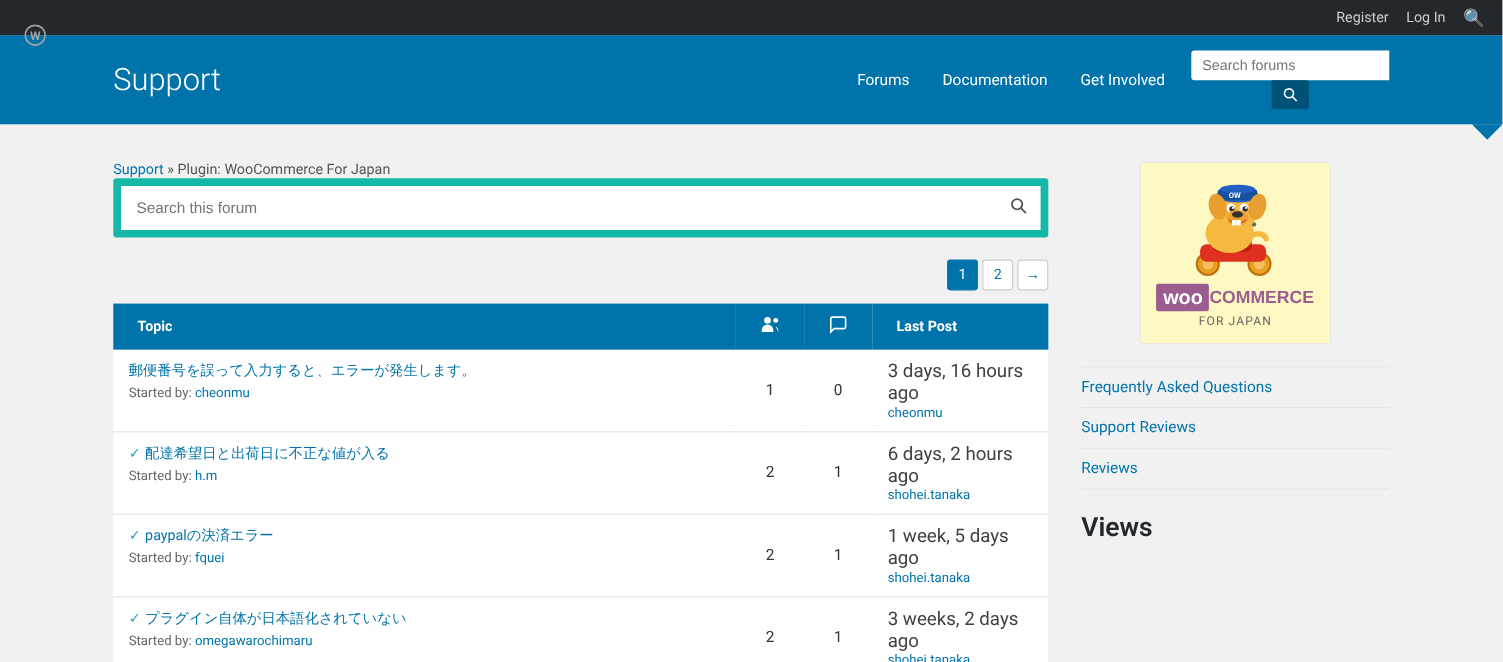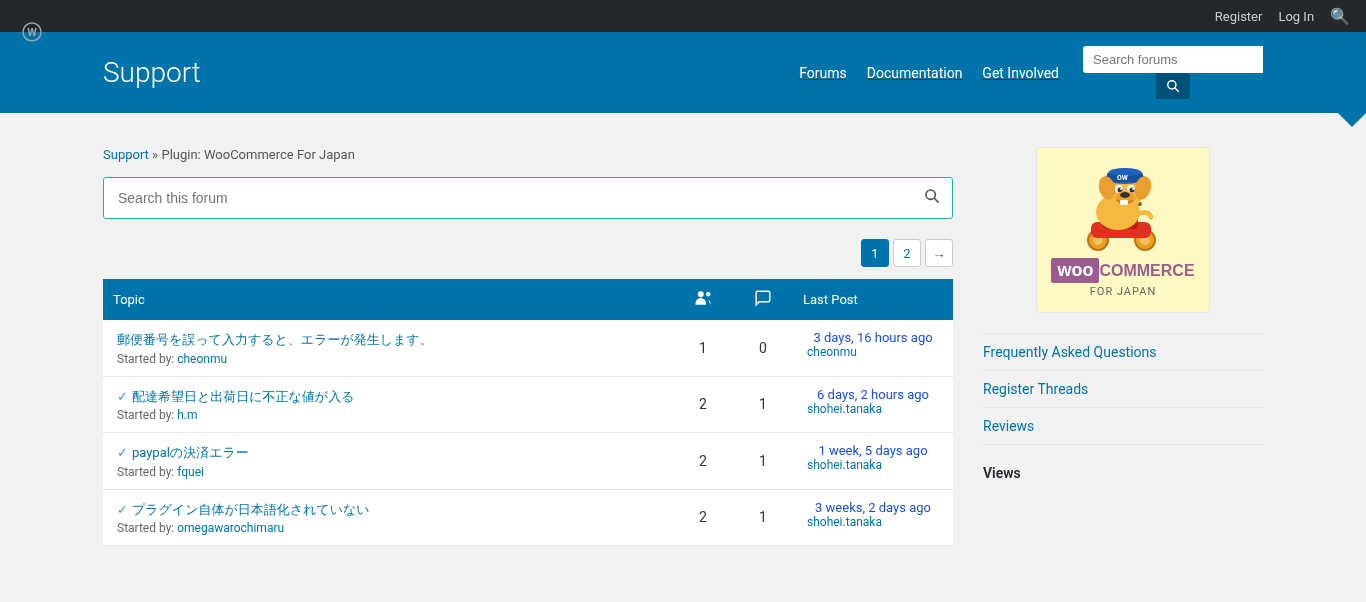--- a/index.html
+++ b/index.html
@@ -52,22 +52,21 @@
       font-weight: 300;
       text-decoration: none;
     }
     .header-right {
       display: flex;
       align-items: center;
       gap: 24px;
     }
     .nav-links {
       display: flex;
-      gap: 20px;
-      text-decoration: underline;
+      gap: 30px;
     }
     .nav-links a {
       color: #fff;
       text-decoration: none;
       font-size: 14px;
     }
     .search-box {
       display: flex;
       align-items: center;
       flex-direction: column;
@@ -113,36 +112,36 @@
       display: flex;
       gap: 30px;
     }
 
     .content-area {
       flex: 1;
     }
 
     
     .breadcrumb {
-      margin-bottom: 15px;
+      margin-bottom: 0;
       font-size: 13px;
     }
     .breadcrumb a {
       color: #0073aa;
       text-decoration: none;
     }
     .breadcrumb span {
       color: #555;
     }
 
     
     .forum-search {
       display: flex;
       align-items: center;
-      border: 1px solid #14b8a6;
+      border: 7px solid #14b8a6;
       border-radius: 3px;
       background: #fff;
       margin-bottom: 20px;
       padding: 2px 6px;
     }
     .forum-search input {
       flex: 1;
       border: none;
       outline: none;
       font-size: 14px;
@@ -188,23 +187,23 @@
     
     .topics-table {
       width: 100%;
       border-collapse: collapse;
     }
     .topics-table thead tr {
       background: #0073aa;
       color: #fff;
     }
     .topics-table thead th {
-      padding: 10px 10px;
+      padding: 10px 22px;
       text-align: left;
-      font-weight: 400;
+      font-weight: 700;
       font-size: 13px;
     }
     .topics-table thead th.center {
       text-align: center;
     }
     .topics-table tbody tr {
       background: #fff;
       border-bottom: 1px solid #e5e5e5;
     }
     .topics-table td {
@@ -224,23 +223,22 @@
     .topic-started {
       font-size: 12px;
       color: #666;
       margin-top: 2px;
     }
     .topic-started a {
       color: #0073aa;
       text-decoration: none;
     }
     .last-post-time {
-      font-size: 13px;
-      color: #1d4ed8;
-      text-align: center;
+      font-size: 17px;
+      color: #404040;
     }
     .last-post-user {
       font-size: 12px;
       color: #0073aa;
     }
     .check-icon {
       color: #2ea2cc;
       margin-right: 4px;
     }
 
@@ -308,21 +306,21 @@
     .sidebar-links li:first-child {
       border-top: 1px solid #e5e5e5;
     }
     .sidebar-links a {
       color: #0073aa;
       text-decoration: none;
       font-size: 14px;
     }
 
     .sidebar-section-title {
-      font-size: 14px;
+      font-size: 24px;
       font-weight: 600;
       color: #23282d;
       margin-top: 20px;
       margin-bottom: 8px;
     }
 
     
     ::-webkit-scrollbar { width: 8px; }
     ::-webkit-scrollbar-thumb { background: #ccc; border-radius: 4px; }
   </style>
@@ -540,21 +538,21 @@
           <div class="woo-for-japan">FOR JAPAN</div>
         </div>
       </div>
     </div>
 
     <ul class="sidebar-links">
       <li>
         <a href="#">Frequently Asked Questions</a>
       </li>
       <li>
-        <a href="#">Register Threads</a>
+        <a href="#">Support Reviews</a>
       </li>
       <li>
         <a href="#">Reviews</a>
       </li>
     </ul>
 
     <div class="sidebar-section-title">Views</div>
   </aside>
 </div>
 

